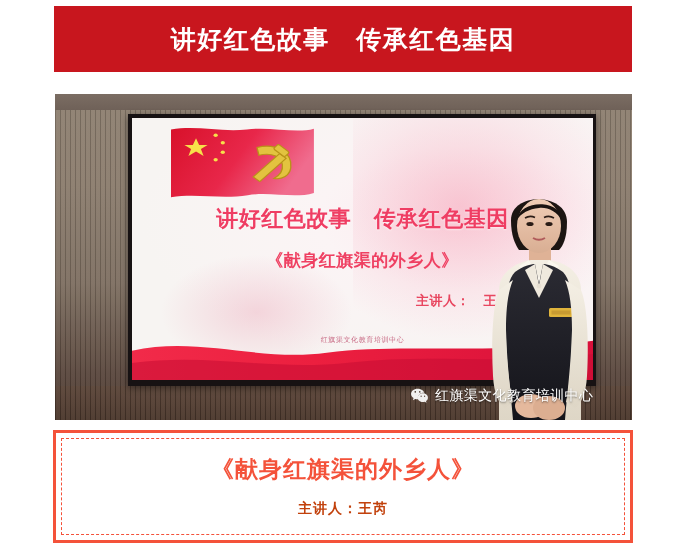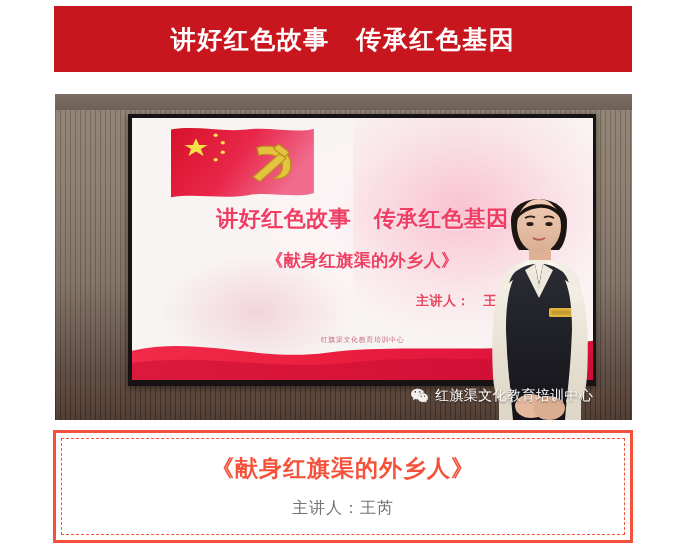--- a/index.html
+++ b/index.html
@@ -225,23 +225,23 @@
     gap: 20px;
   }
   .caption-title {
     color: #f4523a;
     font-size: 23px;
     font-weight: bold;
     letter-spacing: 1px;
     line-height: 1;
   }
   .caption-speaker {
-    color: #737373;
-    font-size: 16px;
-    font-weight: normal;
+    color: #c2410c;
+    font-size: 14px;
+    font-weight: bold;
     letter-spacing: 1px;
     line-height: 1;
   }
 </style>
 </head>
 <body>
 
 <div class="header-banner">
   <div class="header-title">讲好红色故事　传承红色基因</div>
 </div>

